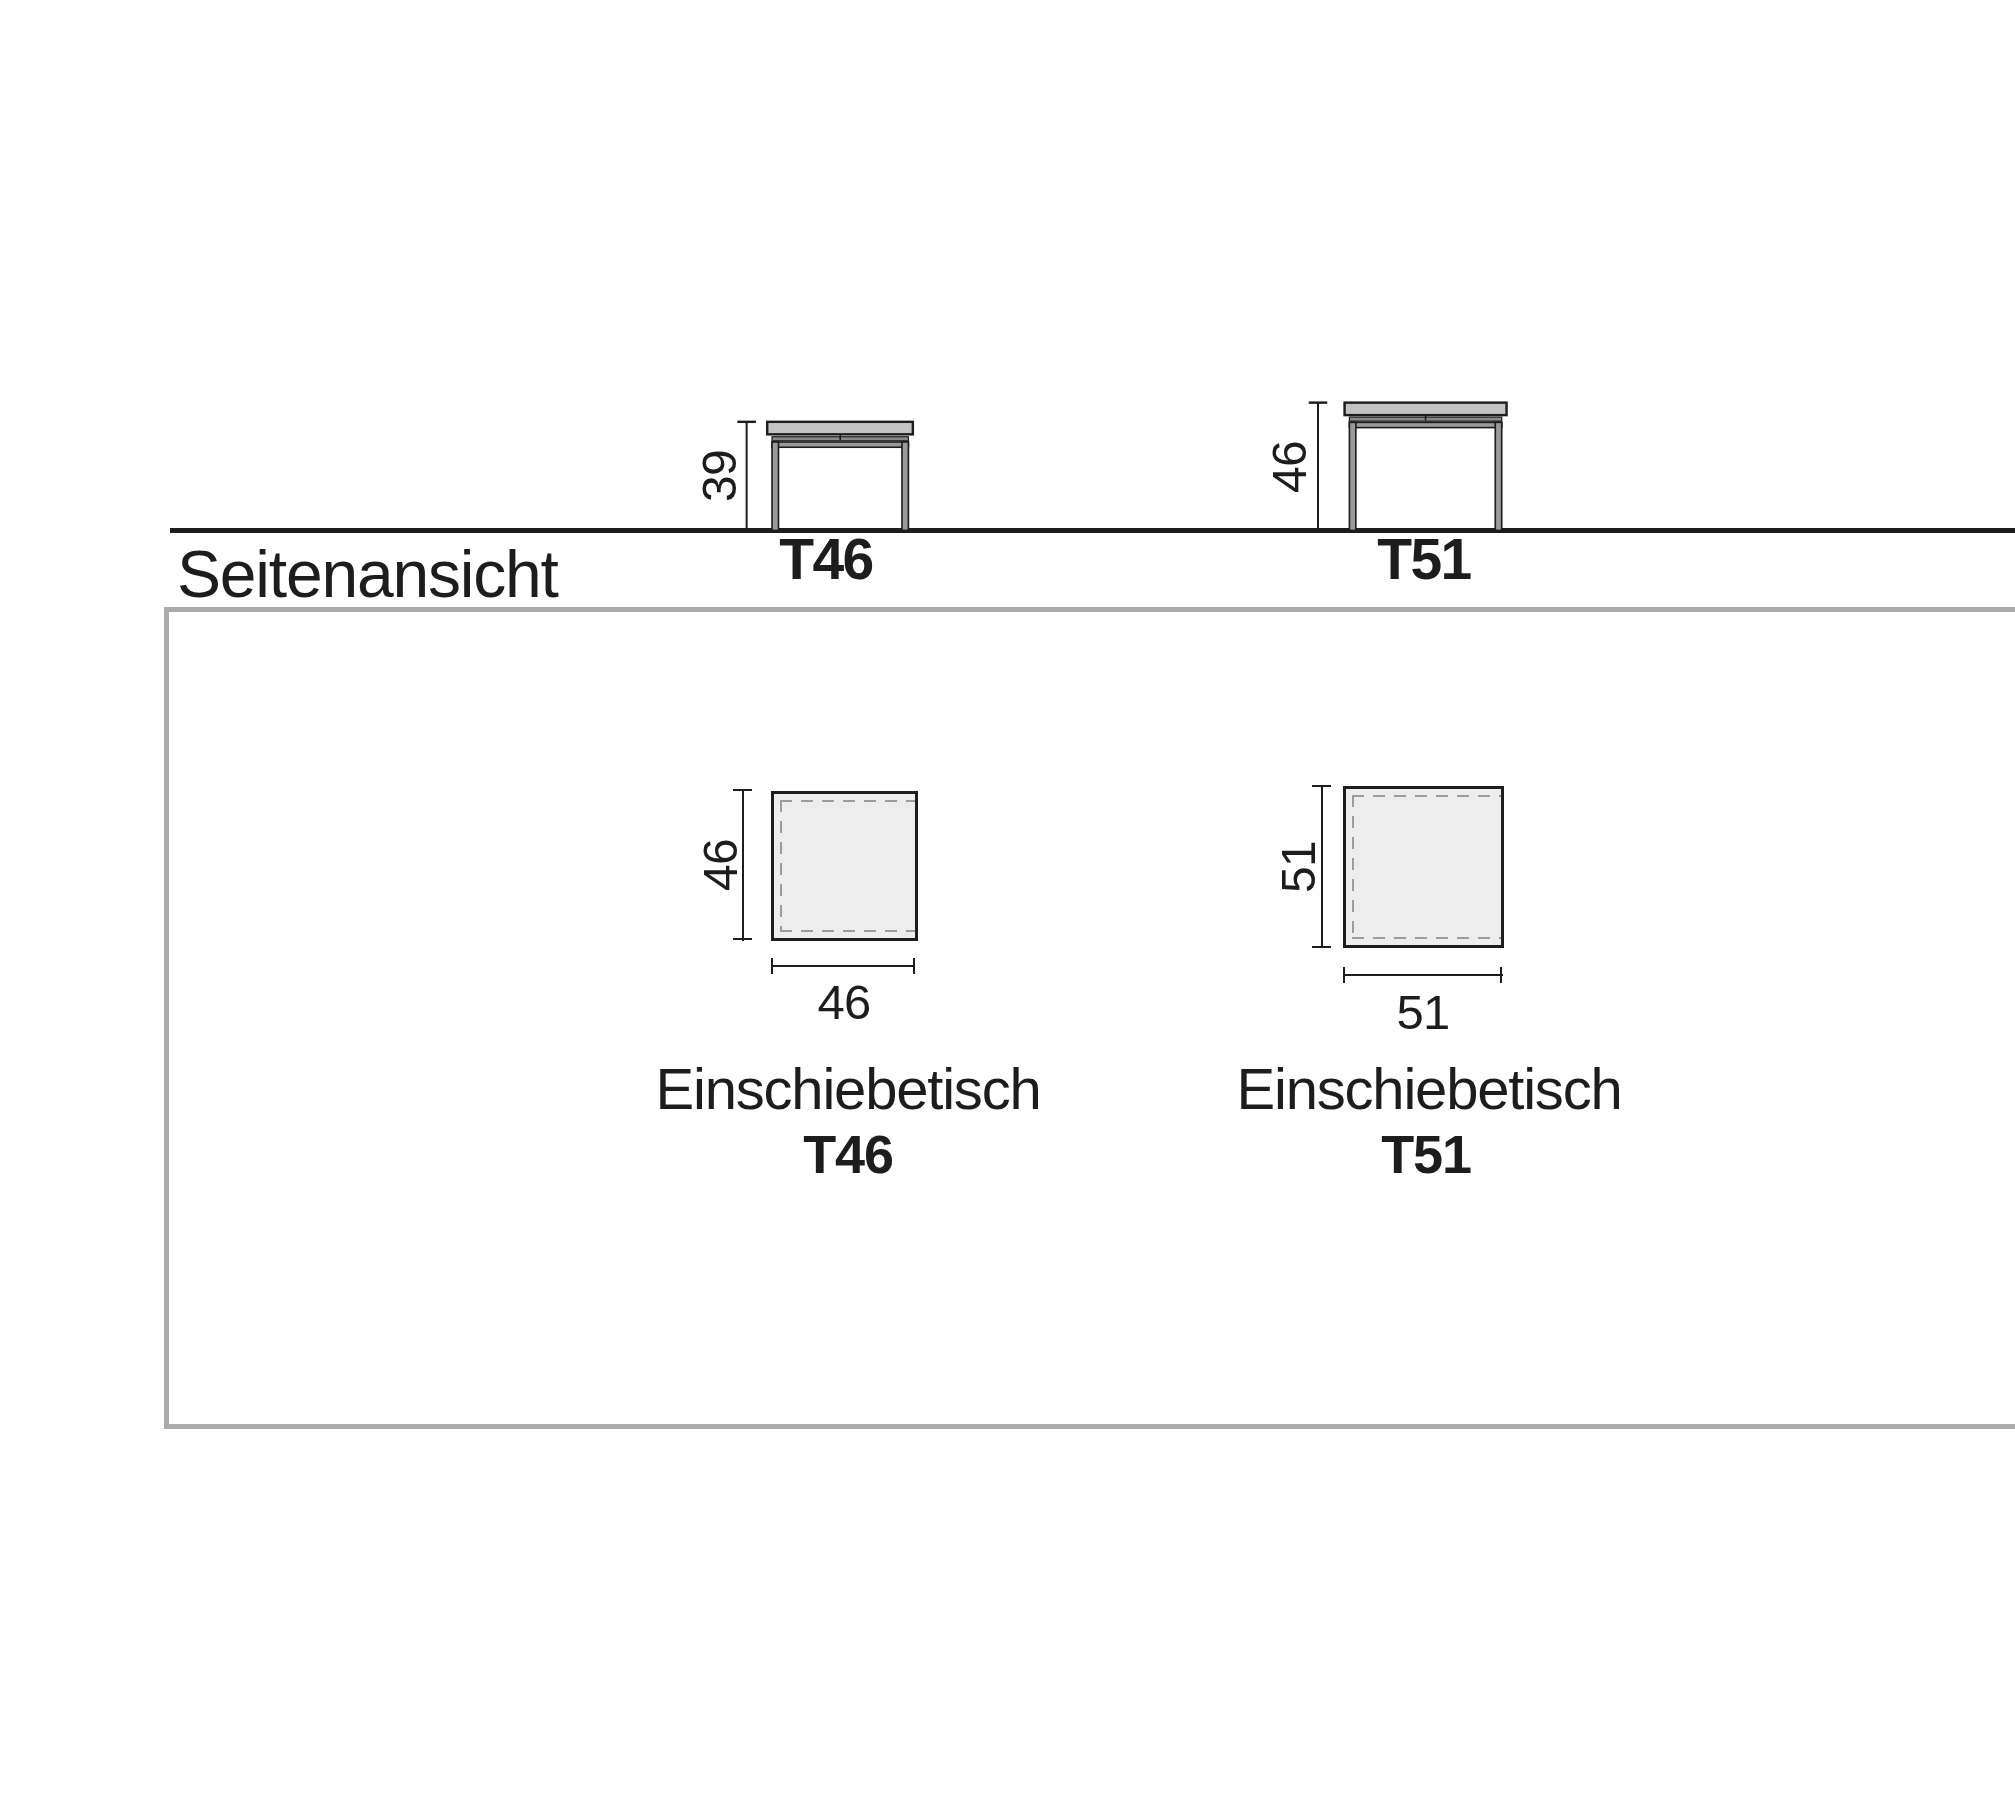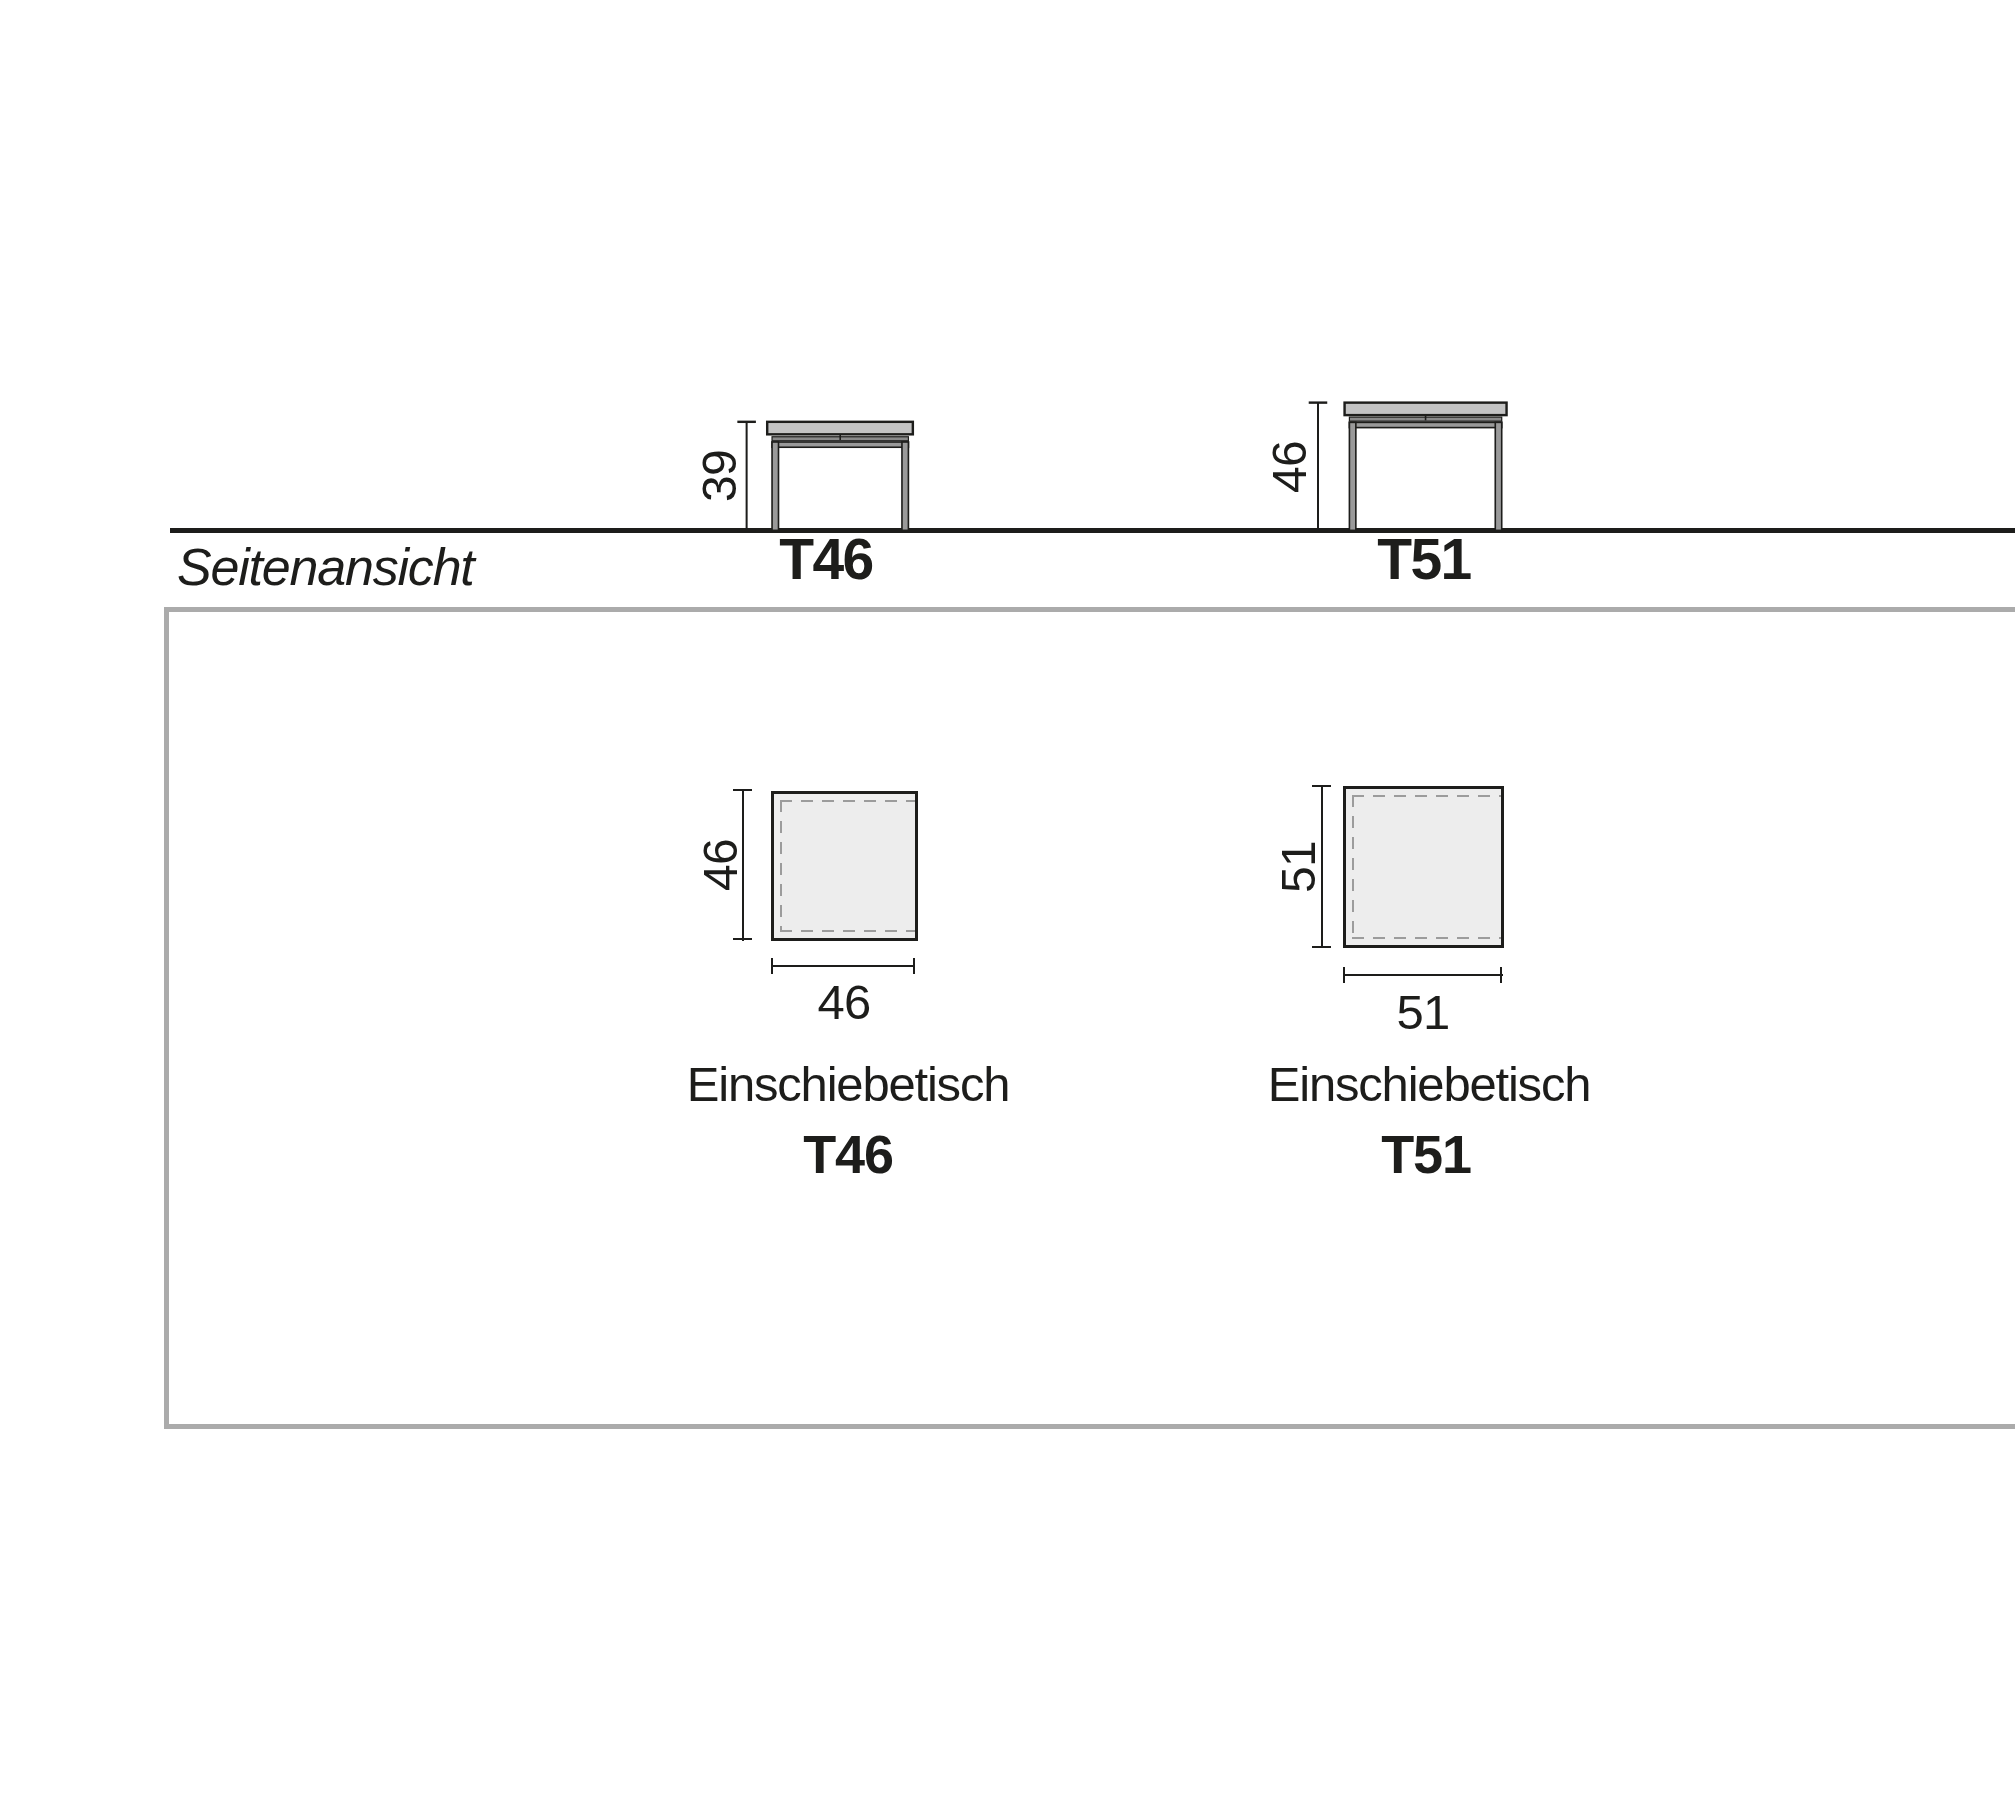--- a/index.html
+++ b/index.html
@@ -7,37 +7,37 @@
     position:relative;width:3224px;height:1814px;background:#ffffff;overflow:hidden;
     font-family:"Liberation Sans", sans-serif;color:#1d1d1b;
   }
   .abs{position:absolute;}
   .txt{white-space:nowrap;line-height:1;letter-spacing:-1.2px;color:#1d1d1b;}
   .center{transform:translateX(-50%);}
   .rot{transform:translate(-50%,-50%) rotate(-90deg);transform-origin:center;}
   
   #ground-line{left:170px;top:528px;width:2890px;height:4.8px;background:#1d1d1b;}
   
-  #seitenansicht-label{left:177px;top:541px;font-size:52px;font-style:italic;}
+  #seitenansicht-label{left:177px;top:541px;font-size:66px;}
   .model-label{top:531px;font-size:57px;font-weight:bold;letter-spacing:-1.6px;}
   
   #overview-box{left:164px;top:607px;width:2885px;height:822px;border:5.6px solid #ababab;box-sizing:border-box;background:#ffffff;}
   
   .sq{background:#ededed;border:3.6px solid #1d1d1b;box-sizing:border-box;}
   .dash-h{height:2px;background:repeating-linear-gradient(90deg,#9c9c9c 0 12px,transparent 12px 21px);}
   .dash-v{width:2px;background:repeating-linear-gradient(180deg,#9c9c9c 0 12px,transparent 12px 21px);}
   
   .dimline-v{width:2px;background:#1d1d1b;}
   .dimline-h{height:2px;background:#1d1d1b;}
   .tick-h{height:2.4px;background:#1d1d1b;}
   .tick-v{width:2.4px;background:#1d1d1b;}
   .dim-num{font-size:48px;letter-spacing:-0.8px;}
   .dim-num-b{font-size:49px;letter-spacing:-0.8px;}
   
-  .cap-title{font-size:49px;letter-spacing:-1.2px;}
+  .cap-title{font-size:58px;letter-spacing:-1.2px;}
   .cap-code{font-size:54px;font-weight:bold;letter-spacing:-1.2px;}
 </style>
 </head>
 <body>
 
 <div id="canvas">
 
   <div id="ground-line" class="abs"></div>
 
   <div id="seitenansicht-label" class="abs txt">Seitenansicht</div>

